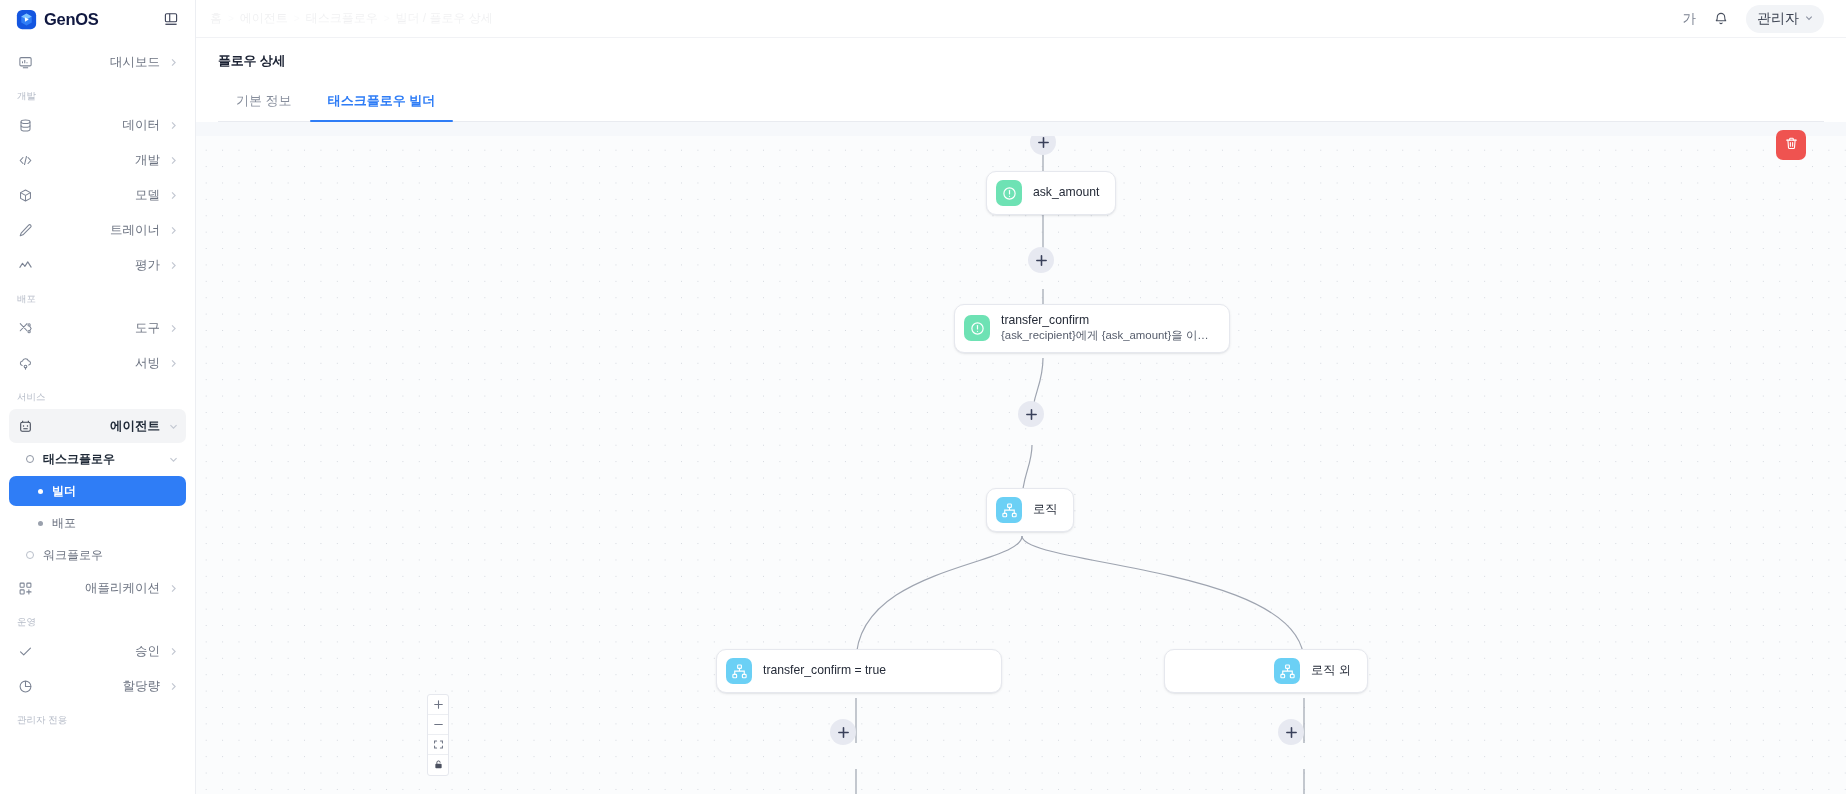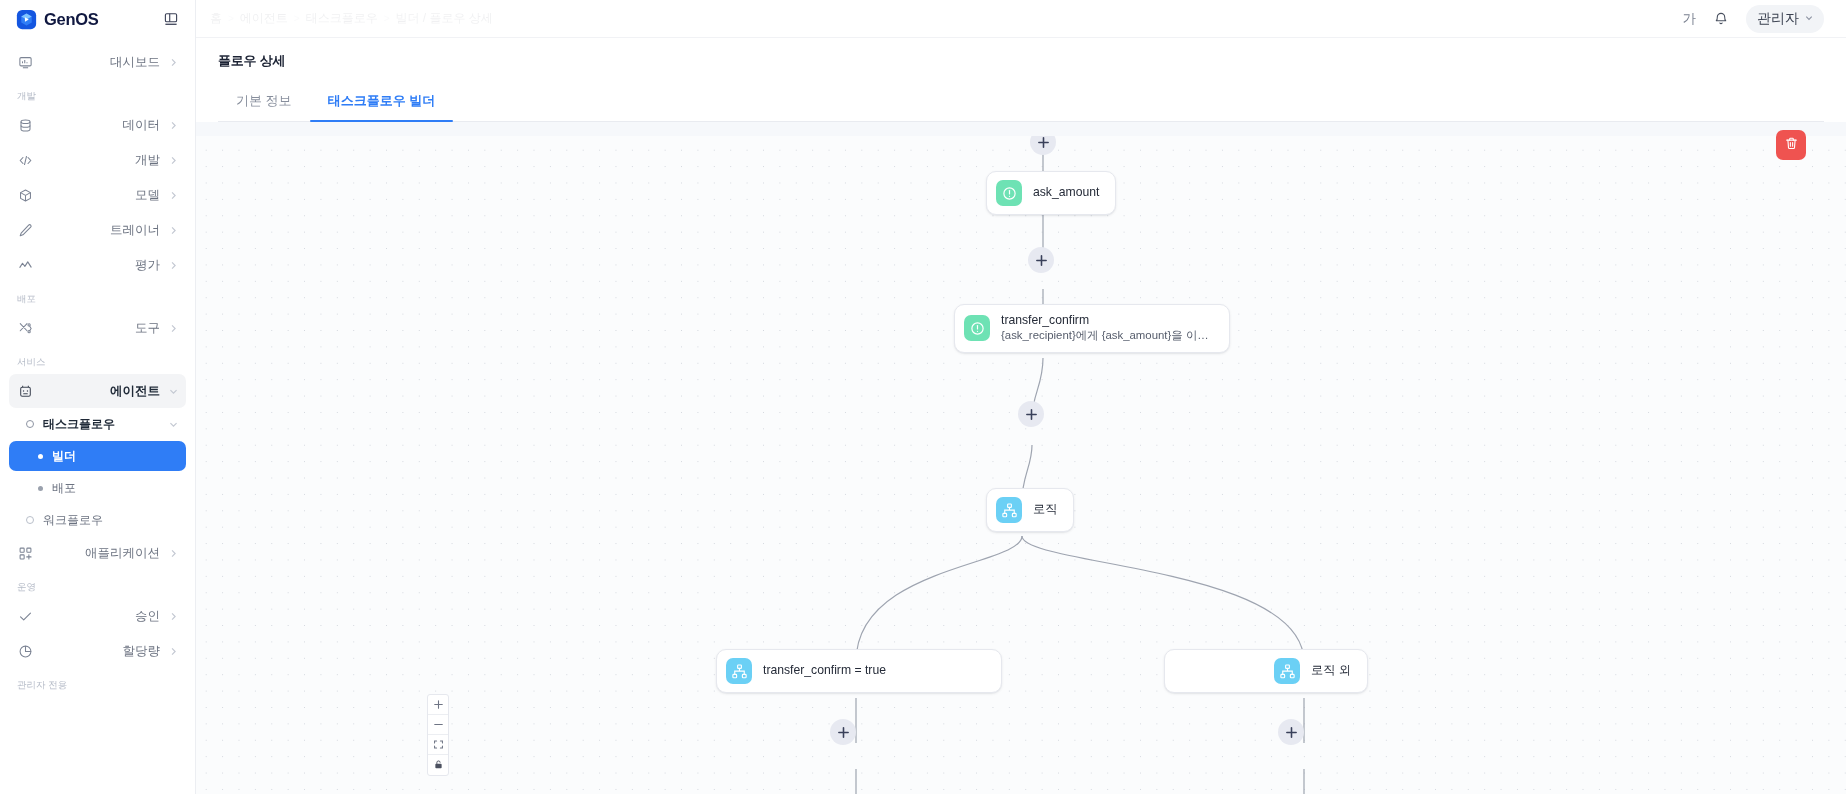--- a/index.html
+++ b/index.html
@@ -291,20 +291,35 @@
       <div class="sb-item">
         <span class="ico">
           <svg width="15" height="15" viewBox="0 0 20 20" fill="none" stroke="currentColor" stroke-width="1.4" stroke-linecap="round">
             <path d="M3 3.5 12 13M3 13 12 3.5"></path>
               <circle cx="14.8" cy="5.2" r="1.5"></circle>
               <circle cx="14.8" cy="14.2" r="1.5"></circle>
               <path d="M15.6 7 17.5 10l-1.9 3"></path>
           </svg>
         </span>
         <span class="lbl">도구</span>
+        <span class="chev">
+          <svg width="9" height="9" viewBox="0 0 10 10" fill="none" stroke="currentColor" stroke-width="1.3">
+              <path d="M3.4 1.6 6.8 5 3.4 8.4"></path>
+            </svg>
+        </span>
+      </div>
+      <div class="sb-item">
+        <span class="ico">
+          <svg width="15" height="15" viewBox="0 0 20 20" fill="none" stroke="currentColor" stroke-width="1.4" stroke-linecap="round">
+            <path d="M5.6 12.6a3 3 0 0 1 .5-5.95 4 4 0 0 1 7.7-.3 2.9 2.9 0 0 1 .5 5.75"></path>
+            <circle cx="10" cy="14" r="1.8"></circle>
+              <line x1="10" y1="15.8" x2="10" y2="17.5"></line>
+          </svg>
+        </span>
+        <span class="lbl">서빙</span>
         <span class="chev">
           <svg width="9" height="9" viewBox="0 0 10 10" fill="none" stroke="currentColor" stroke-width="1.3">
               <path d="M3.4 1.6 6.8 5 3.4 8.4"></path>
             </svg>
         </span>
       </div>
 
       <div class="sb-section-label">서비스</div>
       <div class="sb-item expanded">
         <span class="ico">

